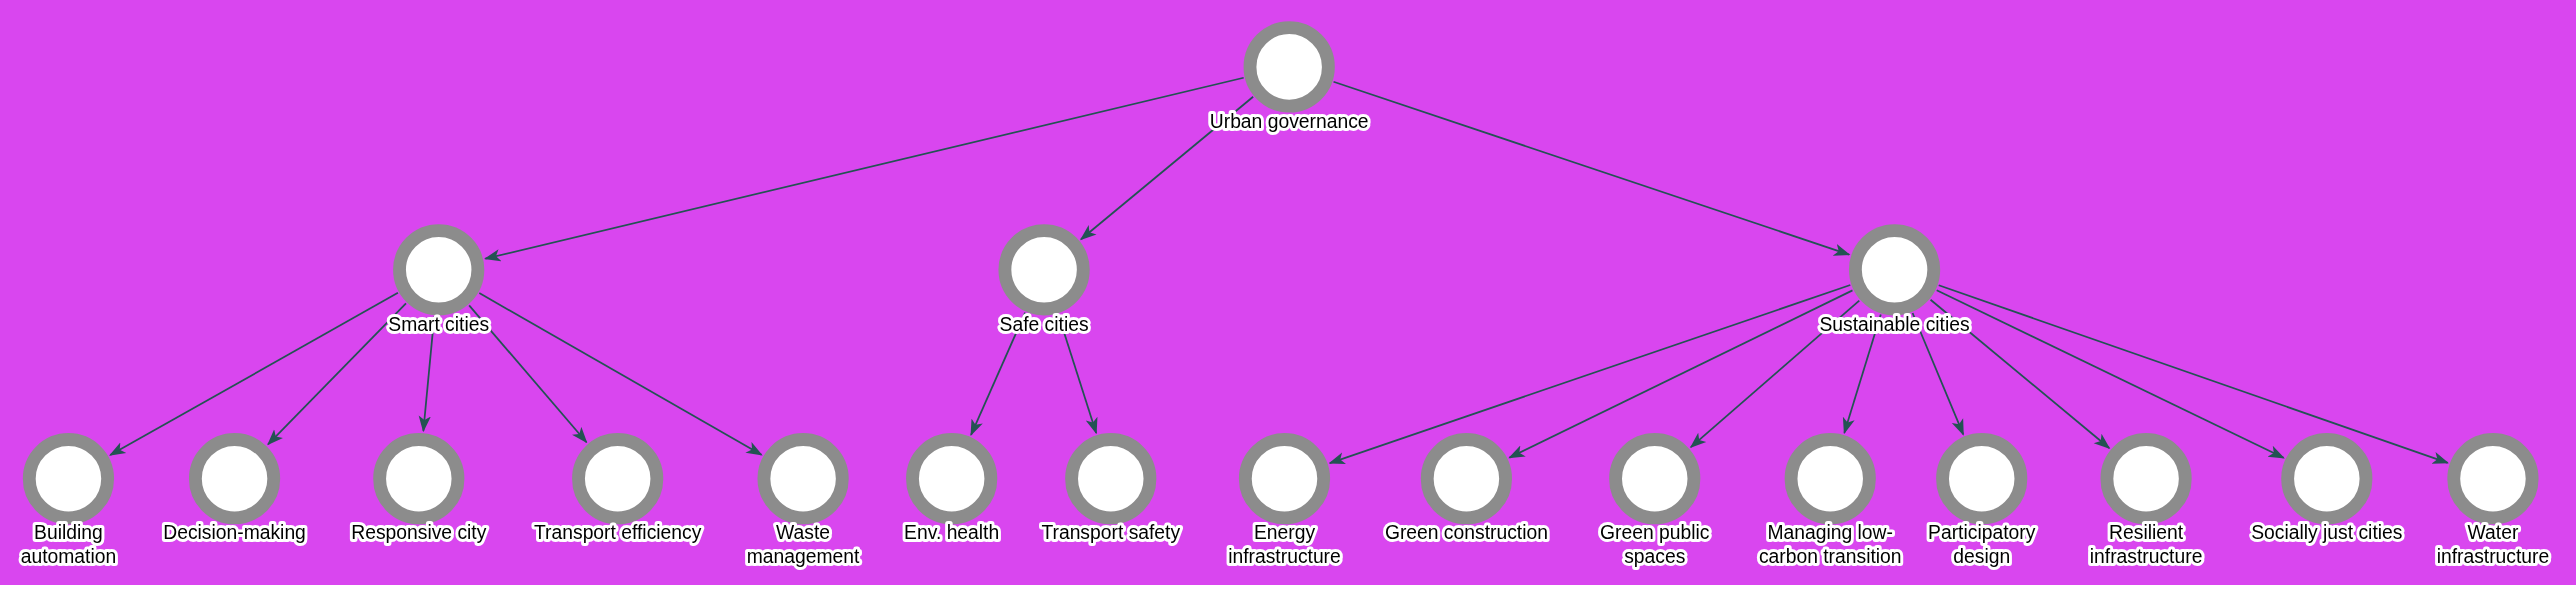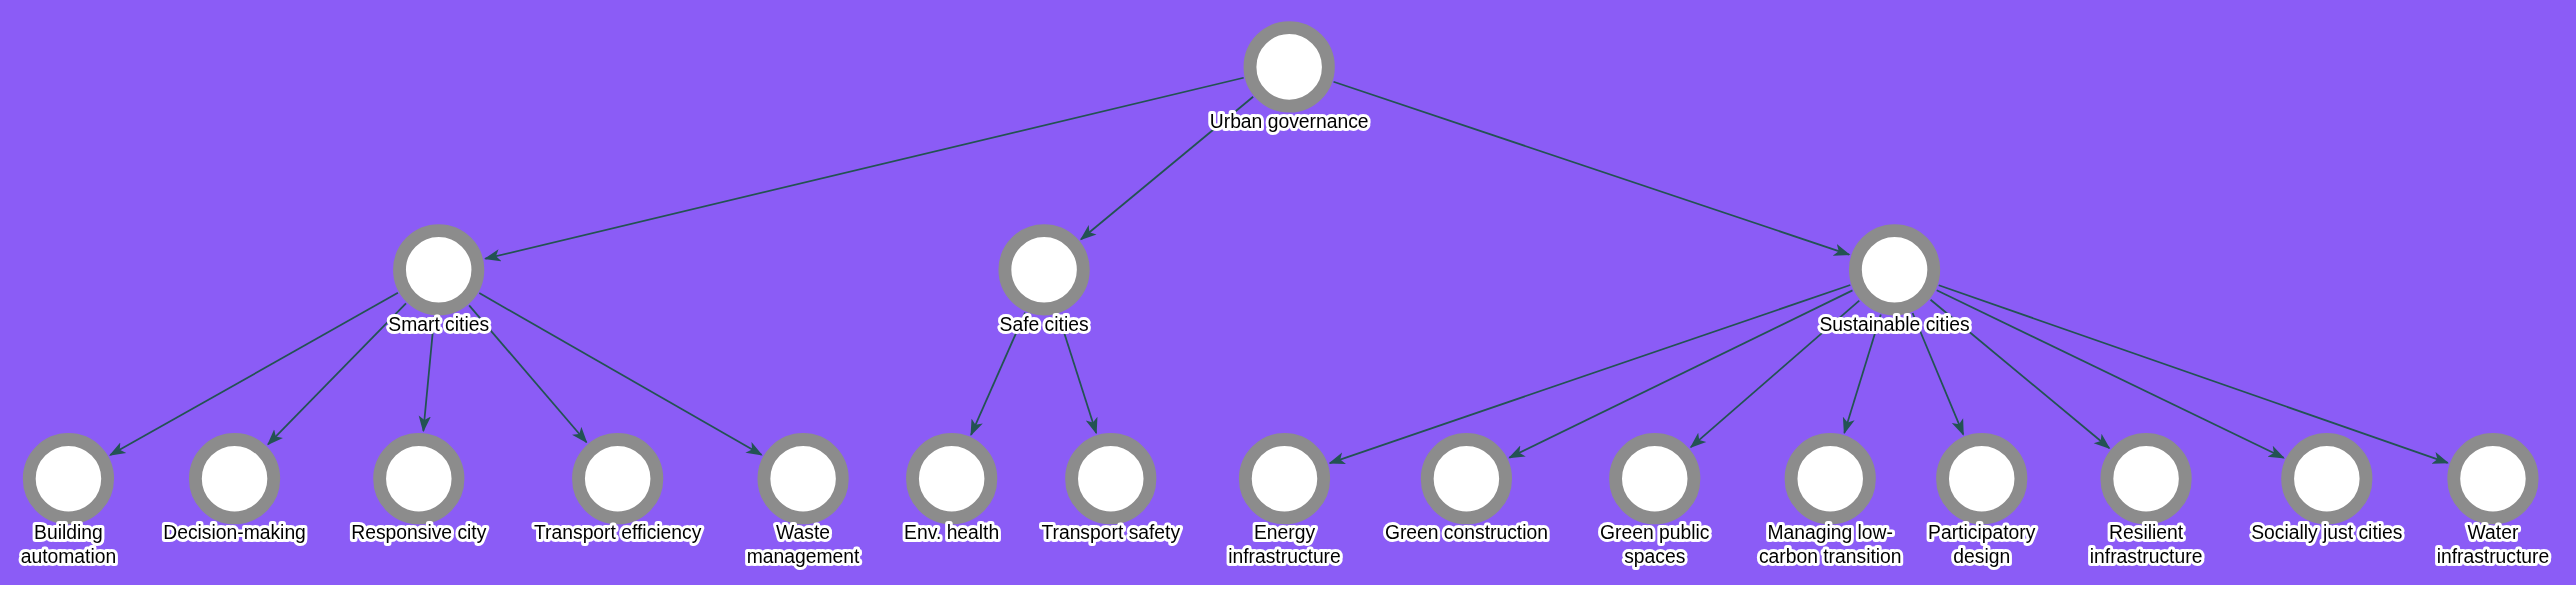--- a/index.html
+++ b/index.html
@@ -5,21 +5,21 @@
 <style>
   html, body {
     margin: 0;
     padding: 0;
     background: #ffffff;
   }
   #canvas {
     position: relative;
     width: 2576px;
     height: 585px;
-    background: #8b5cf6;
+    background: #d946ef;
     overflow: hidden;
   }
   svg {
     display: block;
     font-family: "Liberation Sans", "DejaVu Sans", sans-serif;
   }
   .edge-line {
     fill: none;
     stroke-width: 3px;
   }

